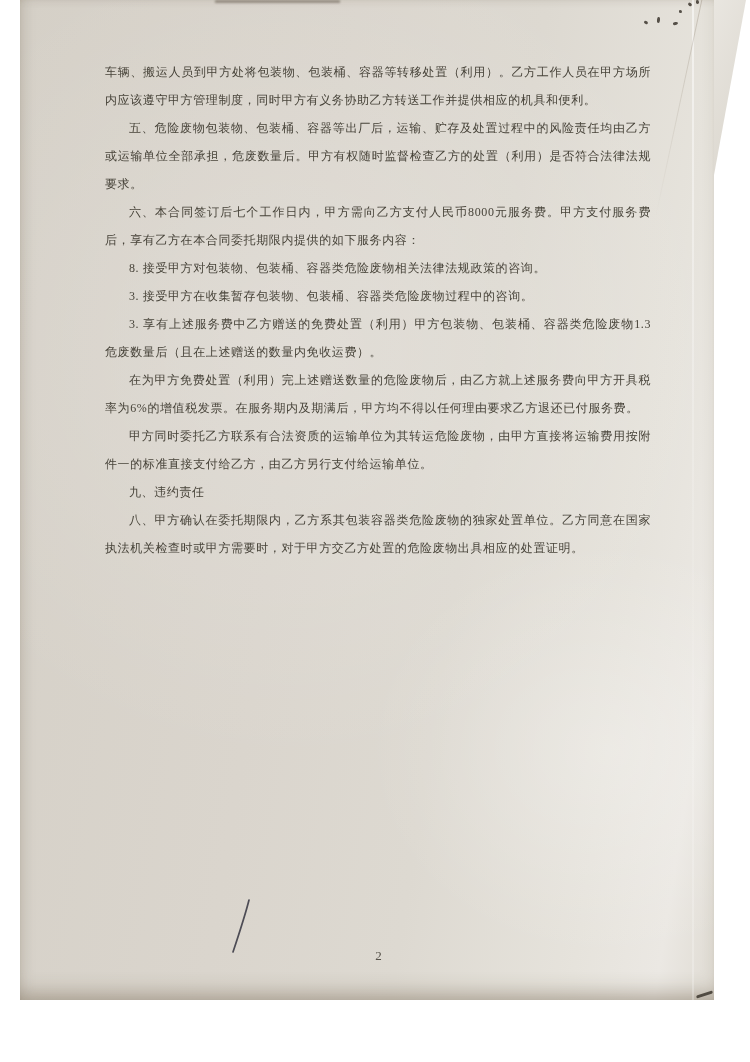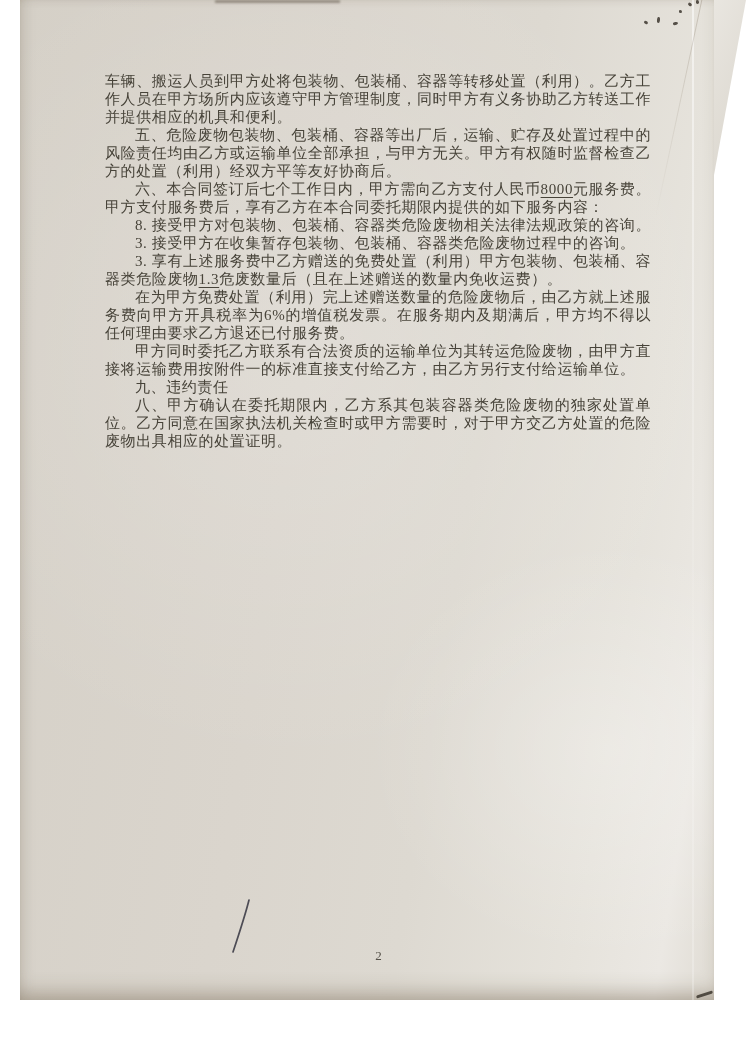--- a/index.html
+++ b/index.html
@@ -61,35 +61,34 @@
     position: absolute;
     left: 676px; top: 993px;
     width: 17px; height: 3px;
     background: rgba(42, 36, 28, 0.75);
     transform: rotate(-18deg);
     border-radius: 2px;
   }
   
   .text-block {
     position: absolute;
-    left: 85px; top: 72px;
+    left: 85px; top: 58px;
     width: 546px;
     color: #474339;
-    font-size: 15px;
-    line-height: 18px;
+    font-size: 12px;
+    line-height: 28px;
     letter-spacing: 0.6px;
     text-align: justify;
   }
   .text-block p {
     margin: 0;
     text-indent: 2em;
   }
   .text-block p.no-indent { text-indent: 0; }
   .u {
-    text-decoration: underline;
     text-underline-offset: 3px;
   }
   .page-number {
     position: absolute;
     left: 0; top: 948px;
     width: 100%;
     text-align: center;
     padding-left: 24px;
     box-sizing: border-box;
     font-size: 13px;
@@ -130,21 +129,21 @@
       <span class="ink-dot d1"></span>
       <span class="ink-dot d2"></span>
       <span class="ink-dot d3"></span>
       <span class="ink-dot d4"></span>
       <span class="ink-dot d5"></span>
       <span class="ink-dot d6"></span>
     </div>
 
     <div class="text-block">
       <p class="no-indent">车辆、搬运人员到甲方处将包装物、包装桶、容器等转移处置（利用）。乙方工作人员在甲方场所内应该遵守甲方管理制度，同时甲方有义务协助乙方转送工作并提供相应的机具和便利。</p>
-      <p>五、危险废物包装物、包装桶、容器等出厂后，运输、贮存及处置过程中的风险责任均由乙方或运输单位全部承担，与甲方无关。甲方有权随时监督检查乙方的处置（利用）经双方平等友好协商后。</p>
+      <p>五、危险废物包装物、包装桶、容器等出厂后，运输、贮存及处置过程中的风险责任均由乙方或运输单位全部承担，危废数量后。甲方有权随时监督检查乙方的处置（利用）是否符合法律法规要求。</p>
       <p><span>六、本合同签订后七个工作日内，甲方需向乙方支付人民币</span><span class="u">8000</span><span>元服务费。甲方支付服务费后，享有乙方在本合同委托期限内提供的如下服务内容：</span></p>
       <p>8. 接受甲方对包装物、包装桶、容器类危险废物相关法律法规政策的咨询。</p>
       <p>3. 接受甲方在收集暂存包装物、包装桶、容器类危险废物过程中的咨询。</p>
       <p><span>3. 享有上述服务费中乙方赠送的免费处置（利用）甲方包装物、包装桶、容器类危险废物</span><span class="u">1.3</span><span>危废数量后（且在上述赠送的数量内免收运费）。</span></p>
       <p>在为甲方免费处置（利用）完上述赠送数量的危险废物后，由乙方就上述服务费向甲方开具税率为6%的增值税发票。在服务期内及期满后，甲方均不得以任何理由要求乙方退还已付服务费。</p>
       <p>甲方同时委托乙方联系有合法资质的运输单位为其转运危险废物，由甲方直接将运输费用按附件一的标准直接支付给乙方，由乙方另行支付给运输单位。</p>
       <p>九、违约责任</p>
       <p>八、甲方确认在委托期限内，乙方系其包装容器类危险废物的独家处置单位。乙方同意在国家执法机关检查时或甲方需要时，对于甲方交乙方处置的危险废物出具相应的处置证明。</p>
     </div>
 

